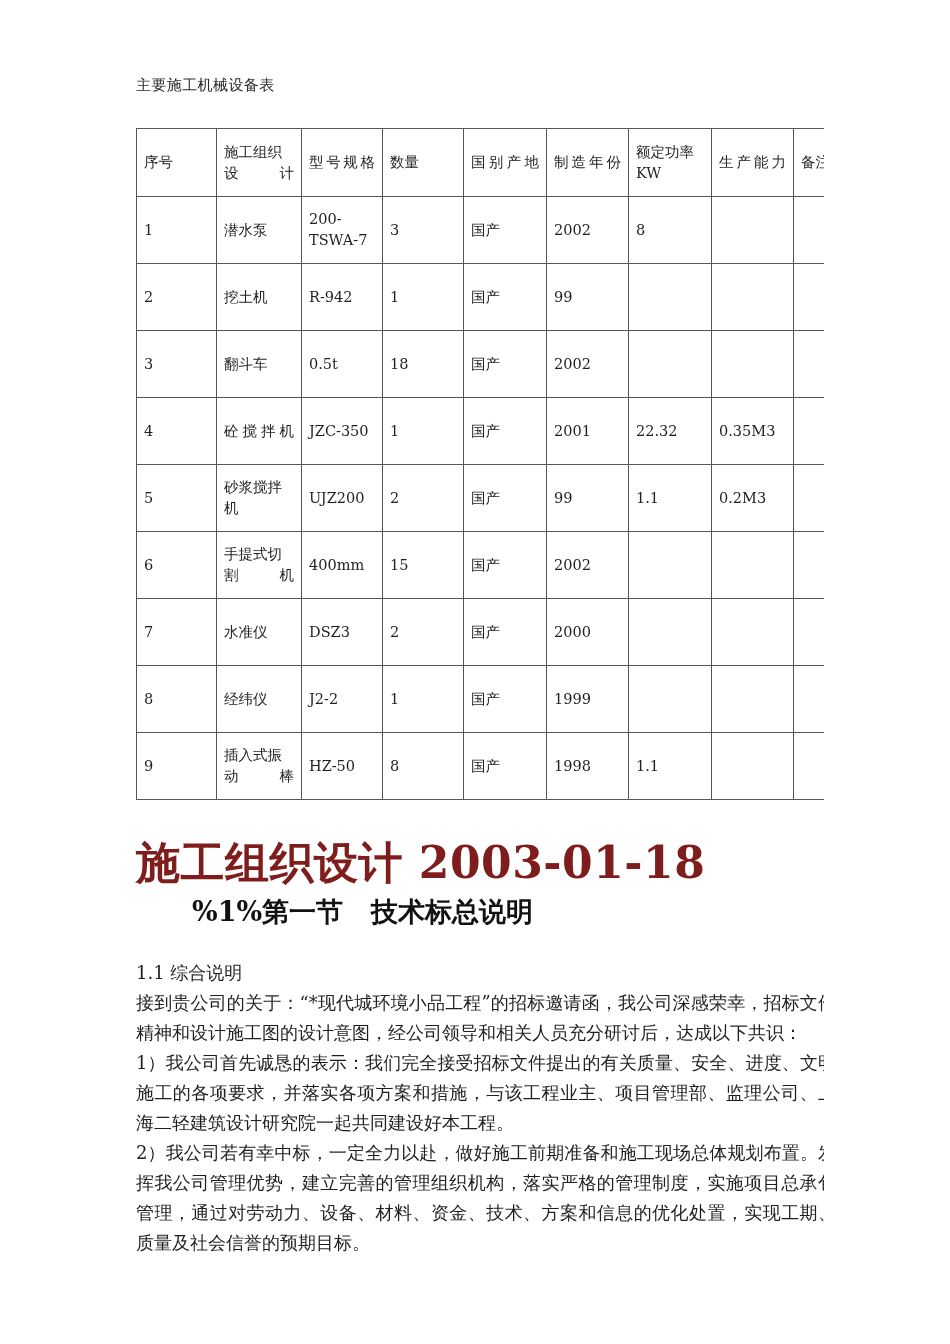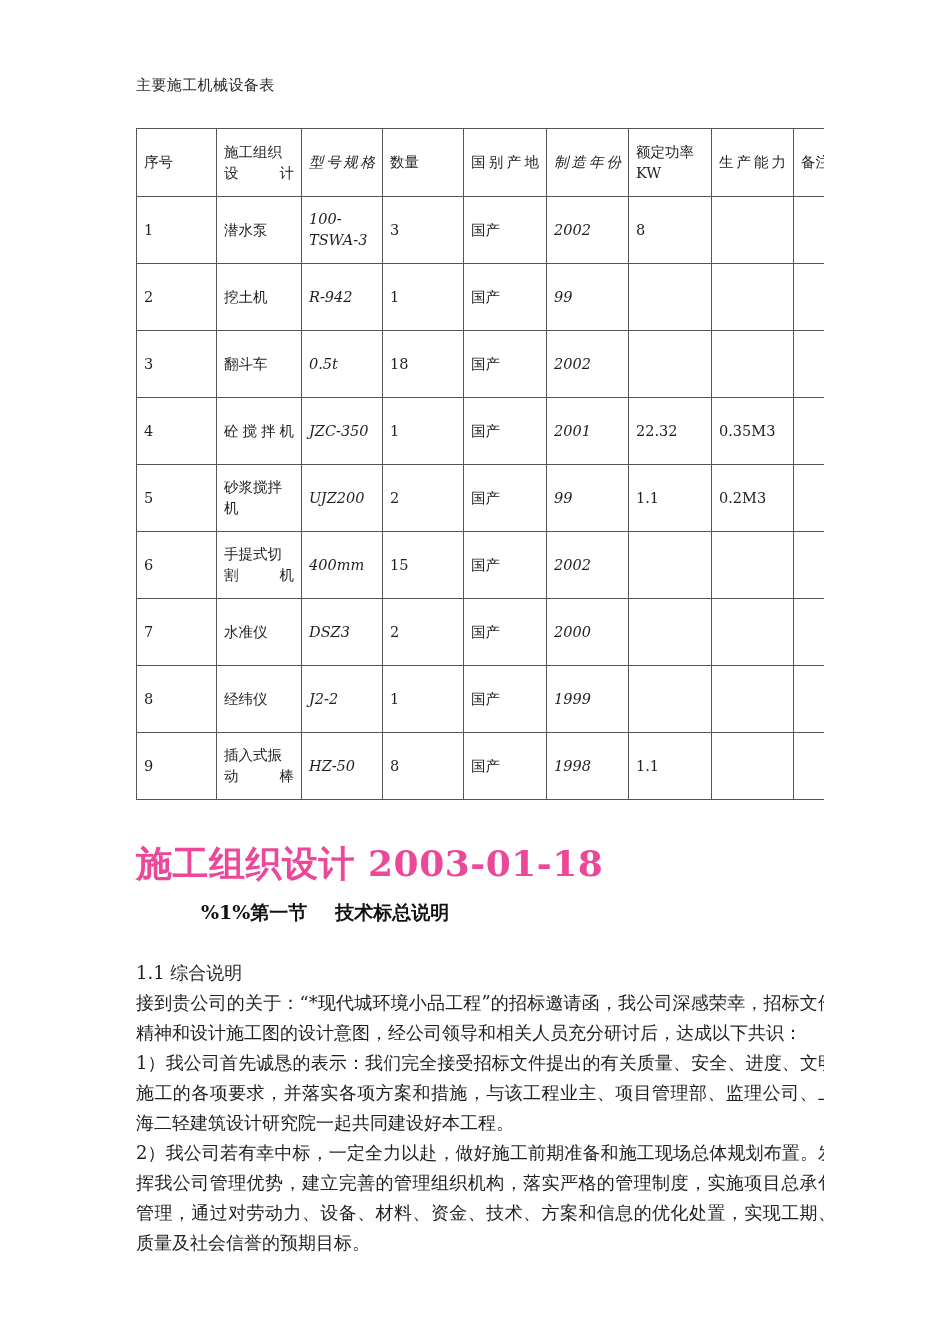--- a/index.html
+++ b/index.html
@@ -65,52 +65,51 @@
     height: 67px;
   }
   
   .cjk-justify {
     text-align: justify;
     text-align-last: justify;
     text-justify: inter-character;
   }
   .colw-0 { width: 80px; }
   .colw-1 { width: 85px; }
-  .colw-2 { width: 81px; font-style: italic; }
+  .colw-2 { width: 81px; }
   .colw-3 { width: 81px; }
   .colw-4 { width: 83px; }
-  .colw-5 { width: 82px; font-style: italic; }
+  .colw-5 { width: 82px; }
   .colw-6 { width: 83px; }
   .colw-7 { width: 82px; }
   .colw-8 { width: 82px; }
 
   
   .doc-heading {
     position: absolute;
     left: 136px;
     top: 840px;
-    font-size: 36px;
+    font-size: 44px;
     line-height: 46px;
     font-weight: bold;
     letter-spacing: 0.5px;
-    color: #ec4899;
+    color: #7f1d1d;
     white-space: nowrap;
   }
 
   
   .section-heading {
     position: absolute;
     left: 192px;
     top: 896px;
-    font-size: 19px;
+    font-size: 27px;
     line-height: 32px;
     font-weight: bold;
     color: #111111;
     white-space: nowrap;
-    margin-left: 9px;
   }
   .section-heading .gap {
     display: inline-block;
     width: 28px;
   }
 
   
   .body-copy {
     position: absolute;
     left: 136px;
@@ -147,21 +146,21 @@
           <th class="colw-5 cjk-justify">制造年份</th>
           <th class="colw-6 cjk-justify">额定功率KW</th>
           <th class="colw-7 cjk-justify">生产能力</th>
           <th class="colw-8">备注</th>
         </tr>
       </thead>
       <tbody>
         <tr>
           <td class="colw-0">1</td>
           <td class="colw-1">潜水泵</td>
-          <td class="colw-2">100-TSWA-3</td>
+          <td class="colw-2">200-TSWA-7</td>
           <td class="colw-3">3</td>
           <td class="colw-4">国产</td>
           <td class="colw-5">2002</td>
           <td class="colw-6">8</td>
           <td class="colw-7"></td>
           <td class="colw-8"></td>
         </tr>
         <tr>
           <td class="colw-0">2</td>
           <td class="colw-1">挖土机</td>

